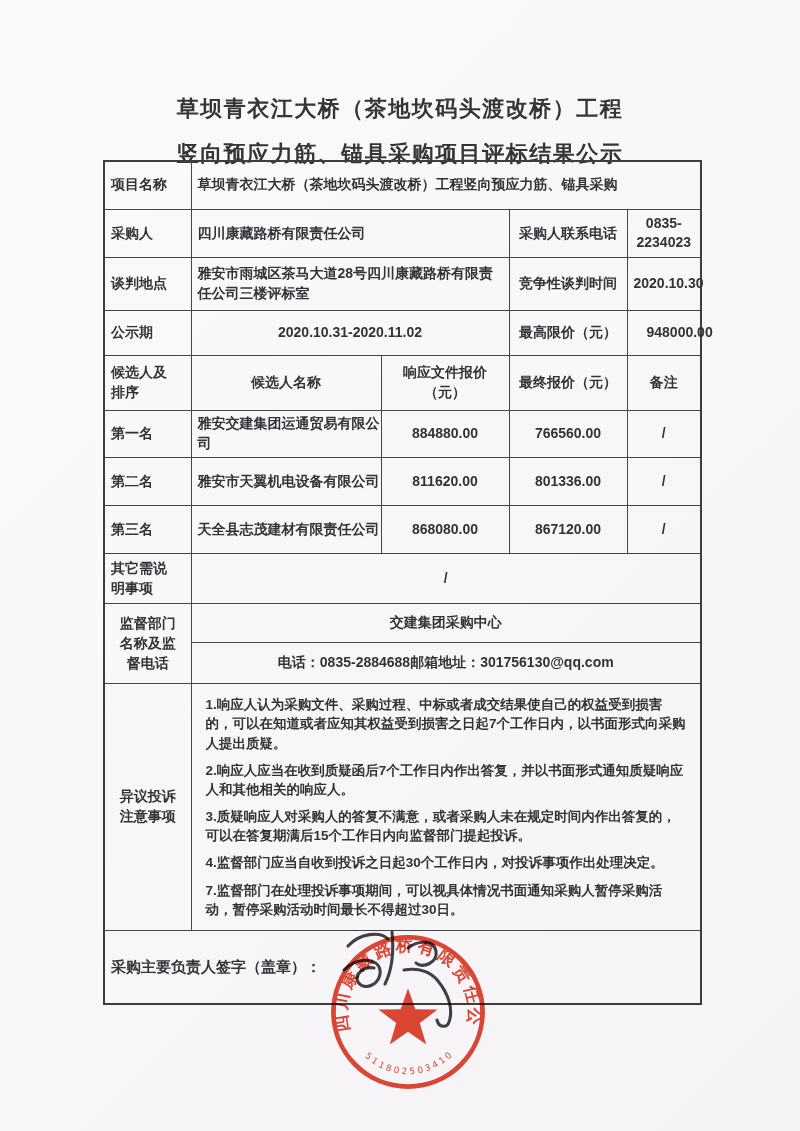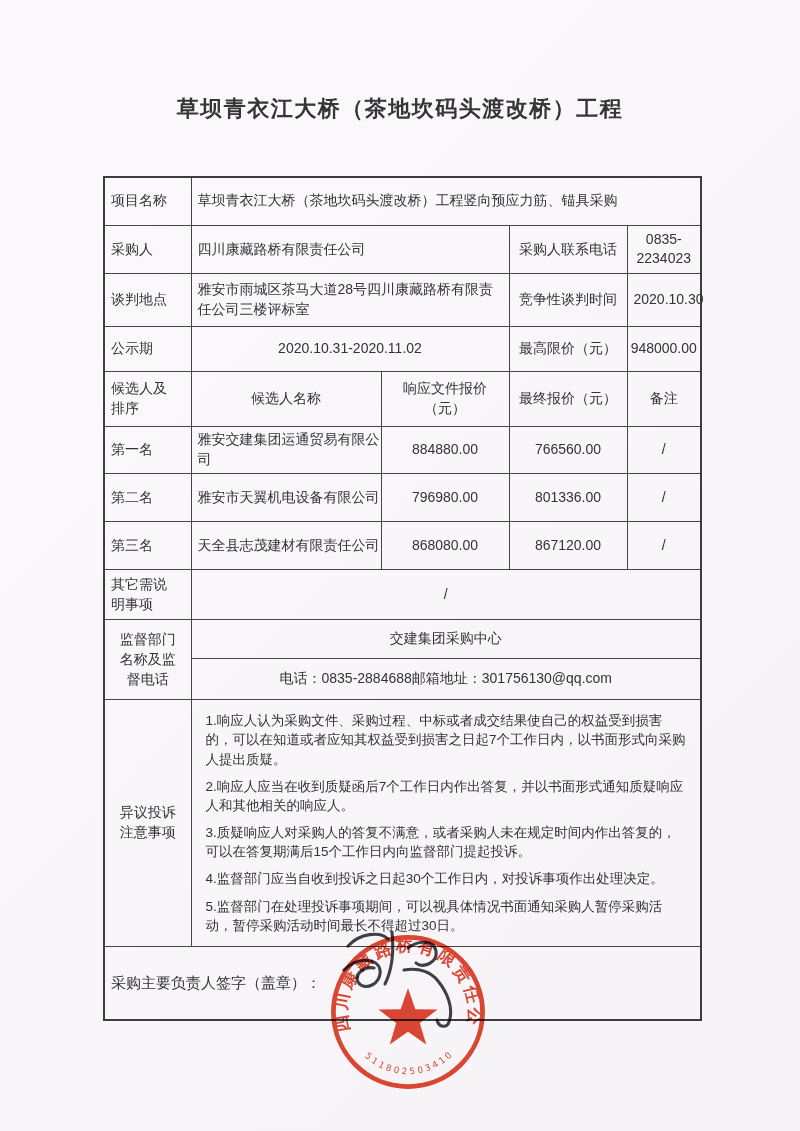--- a/index.html
+++ b/index.html
@@ -8,23 +8,23 @@
     background:linear-gradient(135deg,#fbf9fc 0%,#f8f6f9 55%,#f5f3f6 100%);
     font-family:"Liberation Sans","DejaVu Sans",sans-serif;
     color:#2e2d30;
     position:relative;
     overflow:hidden;
   }
   .page{position:absolute;inset:0;border-radius:13px;}
   .doc-title{margin-top:86px;text-align:center;font-weight:bold;color:#353436;}
   .doc-title .t-line{font-size:22px;letter-spacing:1.5px;line-height:45px;}
   table.result{
-    position:absolute;left:103px;top:176px;
+    position:absolute;left:103px;top:160px;
     width:597px;border-collapse:collapse;table-layout:fixed;
-    font-size:14px;color:#333236;
+    font-size:14px;color:#333236;font-weight:bold;
   }
   table.result td{
     border:1.5px solid #454447;
     padding:3px 6px;
     vertical-align:middle;
     line-height:1.42;
     background:transparent;
   }
   table.result{border:2px solid #3d3c3f;}
   .lbl{text-align:left;}
@@ -45,20 +45,21 @@
     mix-blend-mode:multiply;opacity:.88;
   }
 </style>
 </head>
 <body>
 
 <div class="page">
 
   <div class="doc-title">
     <div class="t-line">草坝青衣江大桥（茶地坎码头渡改桥）工程</div>
+    <div class="t-line">竖向预应力筋、锚具采购项目评标结果公示</div>
   </div>
 
   <table class="result">
     <colgroup>
       <col style="width:87px">
         <col style="width:190px">
         <col style="width:128px">
         <col style="width:118px">
         <col style="width:74px">
     </colgroup>
@@ -76,42 +77,42 @@
       <tr style="height:50px">
         <td class="lbl">谈判地点</td>
         <td colspan="2">雅安市雨城区茶马大道28号四川康藏路桥有限责任公司三楼评标室</td>
         <td class="ctr" style="padding:16px 2px">竞争性谈判时间</td>
         <td class="ctr">2020.10.30</td>
       </tr>
       <tr style="height:45px">
         <td class="lbl">公示期</td>
         <td colspan="2" class="ctr">2020.10.31-2020.11.02</td>
         <td class="ctr" style="padding:3px 2px">最高限价（元）</td>
-        <td class="ctr" style="padding:3px 3px">948000.00</td>
+        <td class="ctr" style="padding:3px 19px">948000.00</td>
       </tr>
       <tr style="height:55px">
         <td class="lbl prelines">候选人及
 排序</td>
         <td class="ctr">候选人名称</td>
         <td class="ctr prelines">响应文件报价
 （元）</td>
         <td class="ctr" style="padding:3px 2px">最终报价（元）</td>
         <td class="ctr">备注</td>
       </tr>
       <tr style="height:47px">
         <td class="lbl">第一名</td>
         <td class="name-cell">雅安交建集团运通贸易有限公司</td>
         <td class="ctr">884880.00</td>
         <td class="ctr">766560.00</td>
         <td class="ctr">/</td>
       </tr>
       <tr style="height:48px">
         <td class="lbl">第二名</td>
         <td class="name-cell">雅安市天翼机电设备有限公司</td>
-        <td class="ctr">796980.00</td>
+        <td class="ctr">811620.00</td>
         <td class="ctr">801336.00</td>
         <td class="ctr">/</td>
       </tr>
       <tr style="height:48px">
         <td class="lbl">第三名</td>
         <td class="name-cell">天全县志茂建材有限责任公司</td>
         <td class="ctr">868080.00</td>
         <td class="ctr">867120.00</td>
         <td class="ctr">/</td>
       </tr>
@@ -130,21 +131,21 @@
         <td colspan="4" class="ctr">电话：0835-2884688邮箱地址：301756130@qq.com</td>
       </tr>
       <tr style="height:236px">
         <td class="ctr prelines">异议投诉
 注意事项</td>
         <td colspan="4" class="notes-cell">
           <p>1.响应人认为采购文件、采购过程、中标或者成交结果使自己的权益受到损害的，可以在知道或者应知其权益受到损害之日起7个工作日内，以书面形式向采购人提出质疑。</p>
           <p>2.响应人应当在收到质疑函后7个工作日内作出答复，并以书面形式通知质疑响应人和其他相关的响应人。</p>
           <p>3.质疑响应人对采购人的答复不满意，或者采购人未在规定时间内作出答复的，可以在答复期满后15个工作日内向监督部门提起投诉。</p>
           <p>4.监督部门应当自收到投诉之日起30个工作日内，对投诉事项作出处理决定。</p>
-          <p>5.监督部门在处理投诉事项期间，可以视具体情况书面通知采购人暂停采购活动，暂停采购活动时间最长不得超过30日。</p>
+          <p>7.监督部门在处理投诉事项期间，可以视具体情况书面通知采购人暂停采购活动，暂停采购活动时间最长不得超过30日。</p>
         </td>
       </tr>
       <tr style="height:74px">
         <td colspan="5" class="sig-cell">采购主要负责人签字（盖章）：</td>
       </tr>
     </tbody>
   </table>
 
   <svg class="stamp" viewBox="0 0 170 170">
     <defs>

